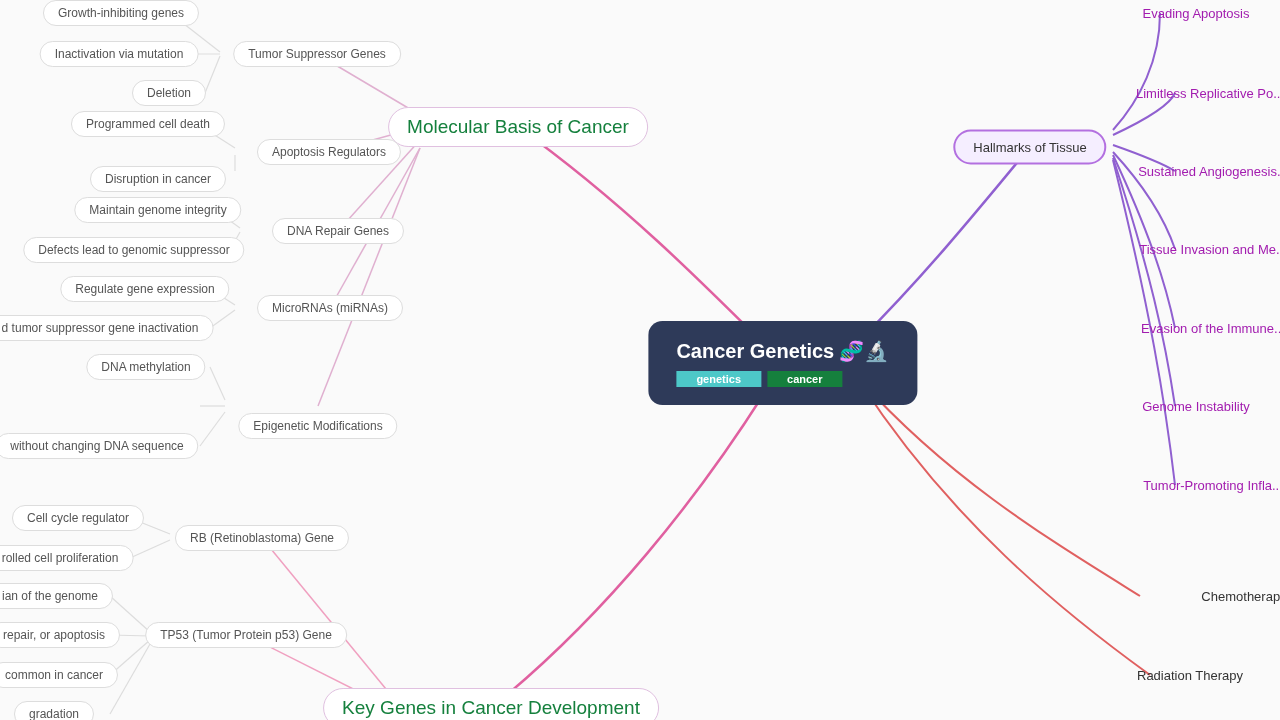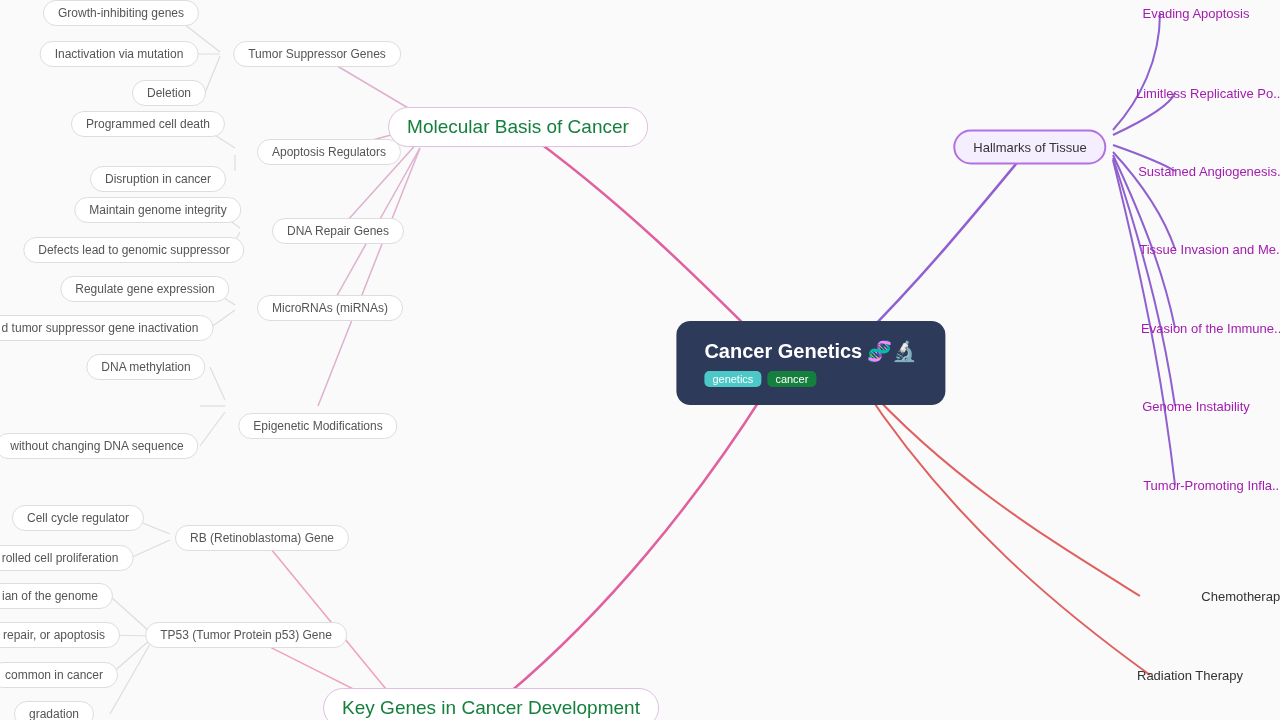--- a/index.html
+++ b/index.html
@@ -42,41 +42,40 @@
 
     .node-center {
       background: #2e3a59;
       color: #fff;
       border-radius: 14px;
       border: none;
       padding: 18px 28px;
       transform: translate(-50%, -50%);
       position: absolute;
       text-align: right;
-      margin-left: 28px;
     }
 
     .node-center .title {
       font-size: 20px;
       font-weight: 600;
       color: #fff;
       display: block;
       margin-bottom: 8px;
     }
 
     .node-center .tags {
       display: flex;
       gap: 6px;
     }
 
     .tag {
-      border-radius: 5px;
-      padding: 2px 8px;
+      border-radius: 0;
+      padding: 2px 20px;
       font-size: 11px;
-      font-weight: 400;
+      font-weight: 700;
     }
     .tag-genetics { background: #4dc8c8; color: #fff; }
     .tag-cancer { background: #15803d; color: #fff; }
 
     .node-main {
       background: #fff;
       border: 1.5px solid #e0c0e0;
       color: #15803d;
       border-radius: 22px;
       padding: 8px 18px;

